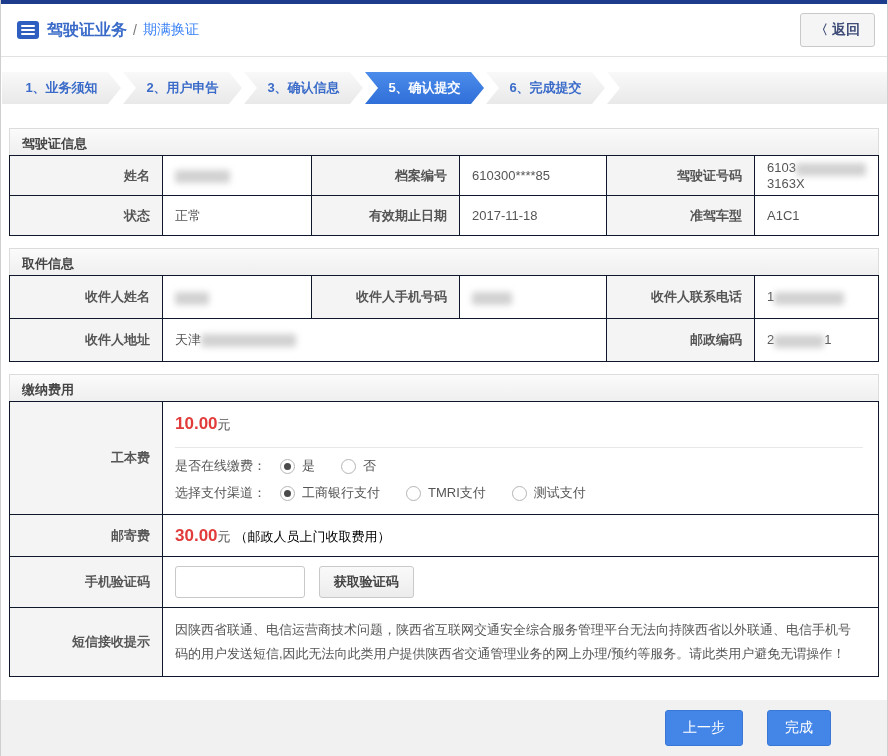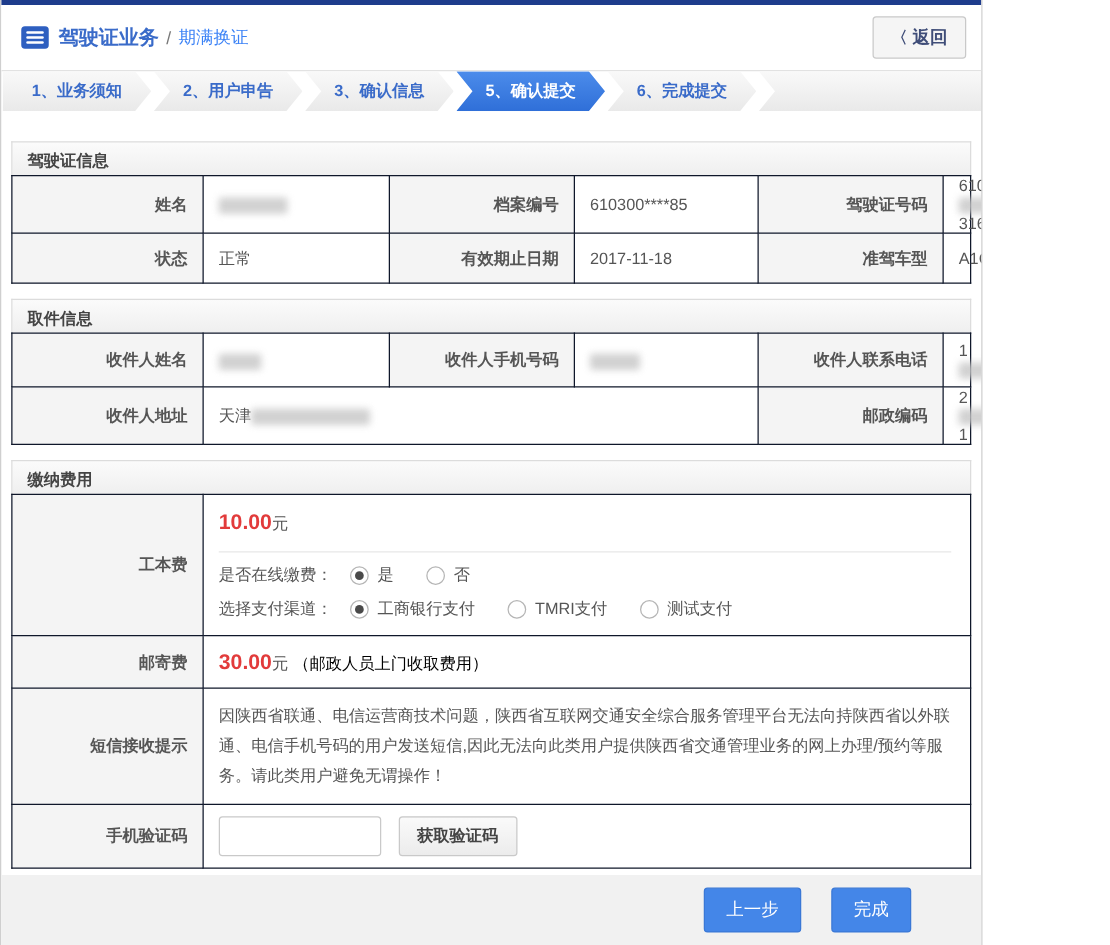--- a/index.html
+++ b/index.html
@@ -4,21 +4,21 @@
 <style>
   * { box-sizing: border-box; margin: 0; padding: 0; }
   html, body { width: 888px; }
   body {
     font-family: "Liberation Sans", "DejaVu Sans", sans-serif;
     background: #fff;
     color: #555;
     font-size: 13px;
   }
   .page {
-    width: 786px;
+    width: 888px;
     height: 756px;
     border-left: 1px solid #cfcfcf;
     border-right: 1px solid #cfcfcf;
     background: #fff;
     overflow: hidden;
     position: relative;
   }
   
   .topbar { height: 4px; background: #1e3c8c; }
 
@@ -57,20 +57,21 @@
     padding: 7px 14px;
     cursor: pointer;
     display: inline-flex;
     align-items: center;
     gap: 4px;
   }
   .back-chevron { font-size: 13px; font-weight: bold; }
 
   
   .steps {
+    margin-top: 15px;
     height: 32px;
     display: flex;
     padding-left: 1px;
   }
   .step {
     width: 119px;
     height: 32px;
     line-height: 32px;
     text-align: center;
     font-weight: bold;
@@ -343,30 +344,30 @@
           </div>
         </td>
       </tr>
       <tr>
         <td class="lbl" style="height:42px">邮寄费</td>
         <td class="val">
           <span class="price">30.00</span><span class="yuan">元</span><span class="note-red">（邮政人员上门收取费用）</span>
         </td>
       </tr>
       <tr>
-        <td class="lbl" style="height:60px">短信接收提示</td>
-        <td class="val notice-cell">因陕西省联通、电信运营商技术问题，陕西省互联网交通安全综合服务管理平台无法向持陕西省以外联通、电信手机号码的用户发送短信,因此无法向此类用户提供陕西省交通管理业务的网上办理/预约等服务。请此类用户避免无谓操作！</td>
-      </tr>
-      <tr>
         <td class="lbl" style="height:50px">手机验证码</td>
         <td class="val code-cell">
           <input class="code-input" type="text" value="" style="">
           <button class="code-btn">获取验证码</button>
         </td>
       </tr>
+      <tr>
+        <td class="lbl" style="height:60px">短信接收提示</td>
+        <td class="val notice-cell">因陕西省联通、电信运营商技术问题，陕西省互联网交通安全综合服务管理平台无法向持陕西省以外联通、电信手机号码的用户发送短信,因此无法向此类用户提供陕西省交通管理业务的网上办理/预约等服务。请此类用户避免无谓操作！</td>
+      </tr>
     </tbody>
       </table>
   </div>
 
   <div class="footer">
     <button class="btn-blue">上一步</button>
     <button class="btn-blue">完成</button>
   </div>
 </div>
 

